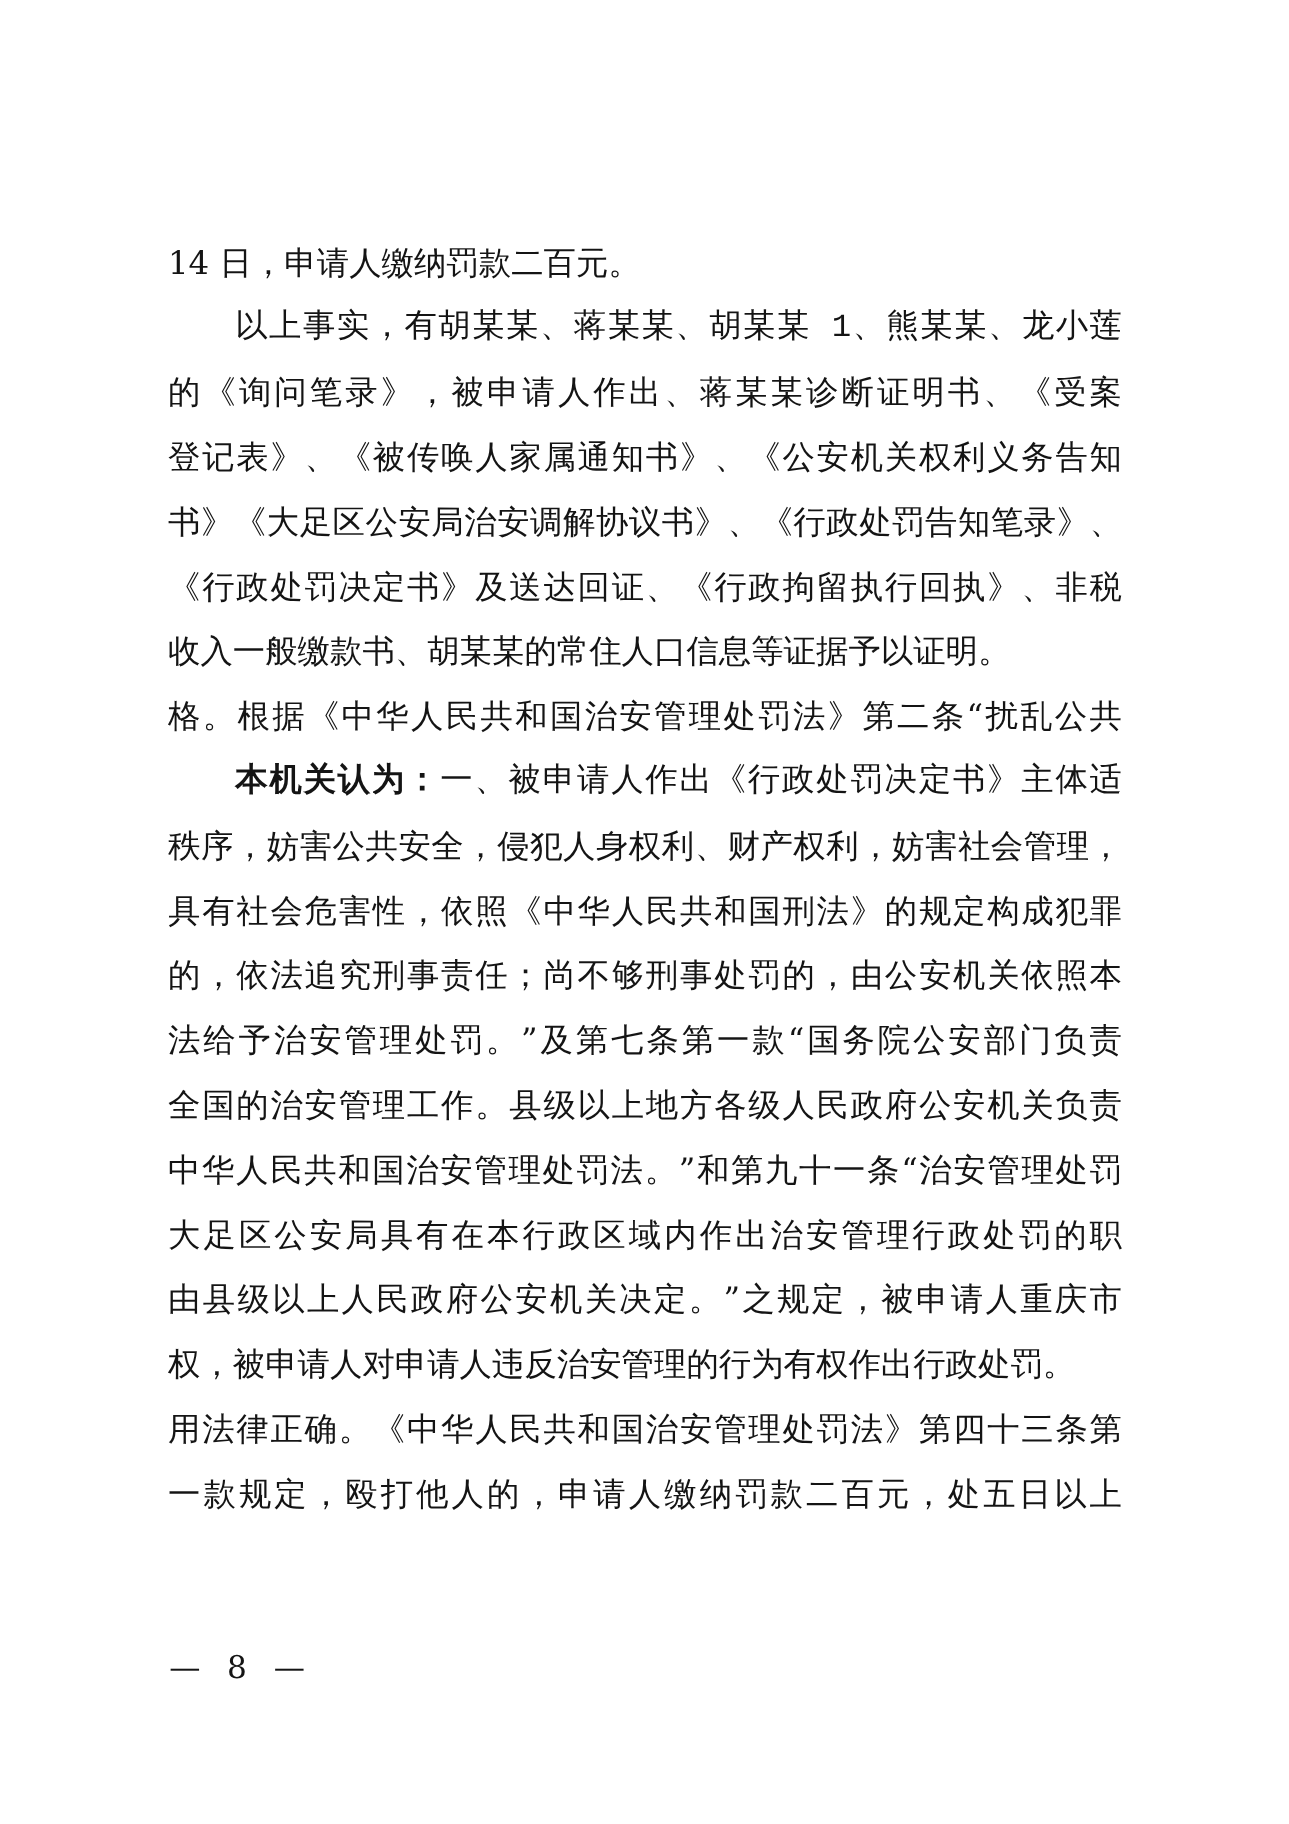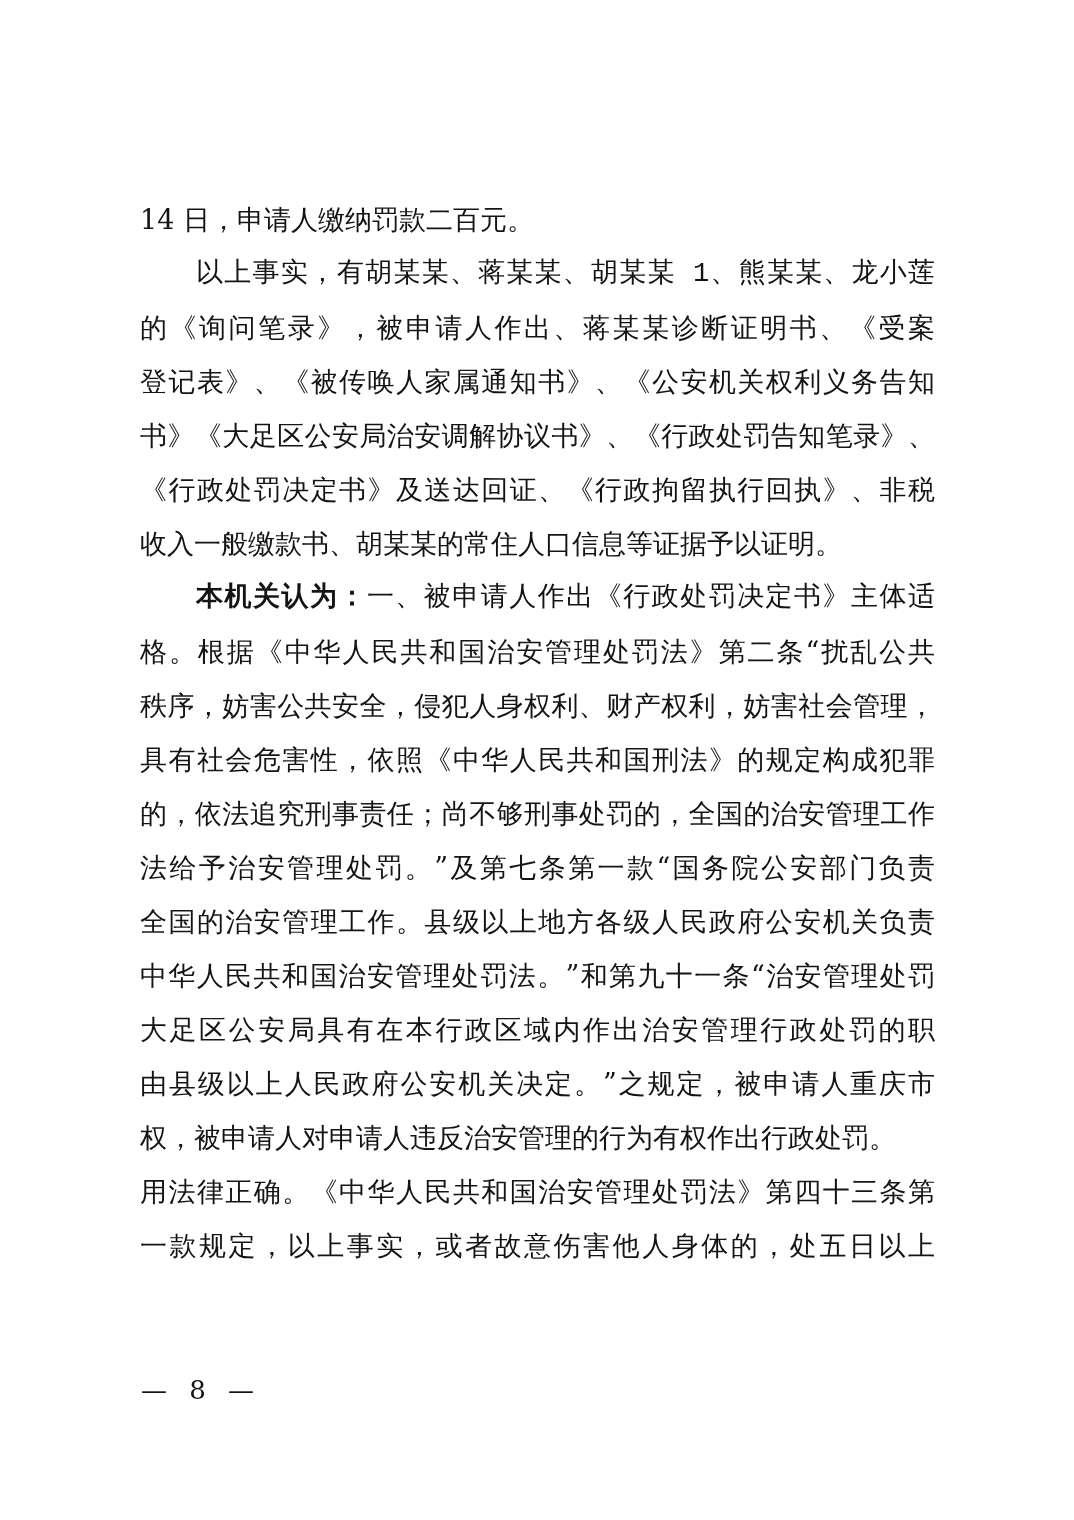--- a/index.html
+++ b/index.html
@@ -67,28 +67,28 @@
 
 <div class="sheet">
   <div class="body-text">
     <div class="line end">14 日，申请人缴纳罚款二百元。</div>
     <div class="line indent">以上事实，有胡某某、蒋某某、胡某某 1、熊某某、龙小莲</div>
     <div class="line">的《询问笔录》，被申请人作出、蒋某某诊断证明书、《受案</div>
     <div class="line">登记表》、《被传唤人家属通知书》、《公安机关权利义务告知</div>
     <div class="line">书》《大足区公安局治安调解协议书》、《行政处罚告知笔录》、</div>
     <div class="line">《行政处罚决定书》及送达回证、《行政拘留执行回执》、非税</div>
     <div class="line end">收入一般缴款书、胡某某的常住人口信息等证据予以证明。</div>
+    <div class="line">格。根据《中华人民共和国治安管理处罚法》第二条“扰乱公共</div>
     <div class="line indent"><span class="lead-bold">本机关认为：</span><span>一、被申请人作出《行政处罚决定书》主体适</span></div>
-    <div class="line">格。根据《中华人民共和国治安管理处罚法》第二条“扰乱公共</div>
     <div class="line">秩序，妨害公共安全，侵犯人身权利、财产权利，妨害社会管理，</div>
     <div class="line">具有社会危害性，依照《中华人民共和国刑法》的规定构成犯罪</div>
-    <div class="line">的，依法追究刑事责任；尚不够刑事处罚的，全国的治安管理工作</div>
+    <div class="line">的，依法追究刑事责任；尚不够刑事处罚的，由公安机关依照本</div>
     <div class="line">法给予治安管理处罚。”及第七条第一款“国务院公安部门负责</div>
     <div class="line">全国的治安管理工作。县级以上地方各级人民政府公安机关负责</div>
     <div class="line">中华人民共和国治安管理处罚法。”和第九十一条“治安管理处罚</div>
     <div class="line">大足区公安局具有在本行政区域内作出治安管理行政处罚的职</div>
     <div class="line">由县级以上人民政府公安机关决定。”之规定，被申请人重庆市</div>
     <div class="line end">权，被申请人对申请人违反治安管理的行为有权作出行政处罚。</div>
     <div class="line">用法律正确。《中华人民共和国治安管理处罚法》第四十三条第</div>
-    <div class="line">一款规定，以上事实，或者故意伤害他人身体的，处五日以上</div>
+    <div class="line">一款规定，殴打他人的，申请人缴纳罚款二百元，处五日以上</div>
   </div>
   <div class="page-num">— 8 —</div>
 </div>
 
 </body></html>

